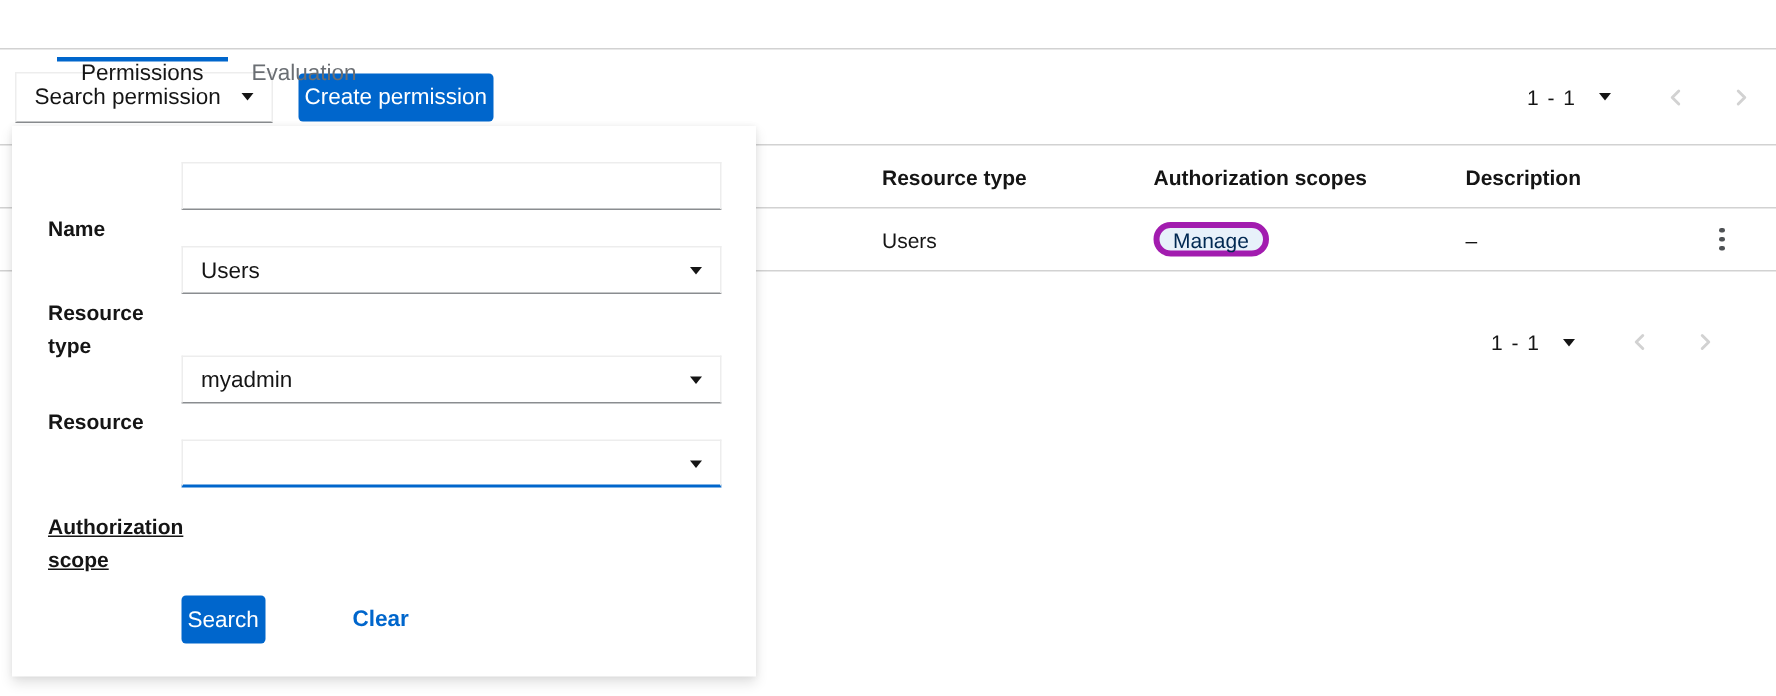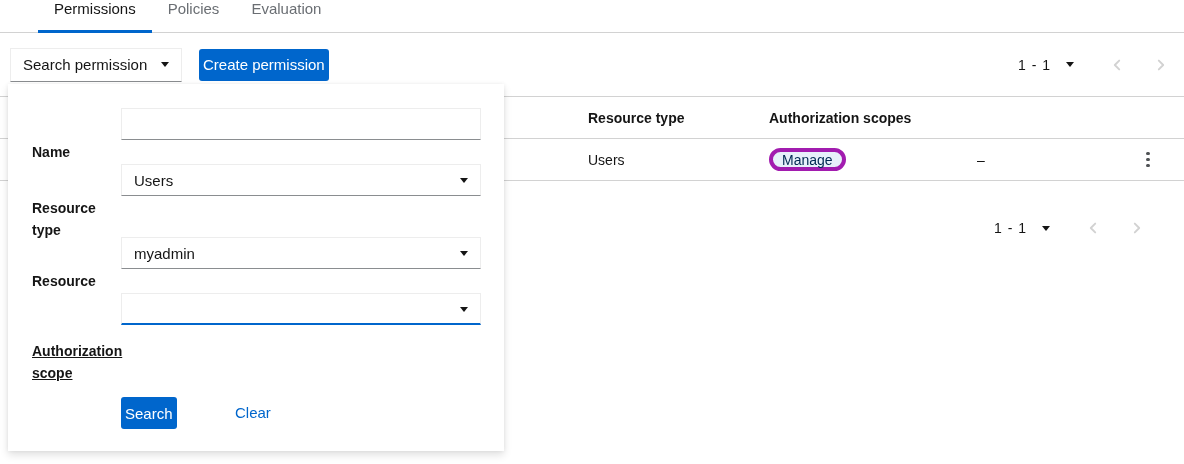--- a/index.html
+++ b/index.html
@@ -5,21 +5,21 @@
   * { margin:0; padding:0; box-sizing:border-box; }
   html,body { background:#fff; }
   .page {
     position:relative; width:1184px; height:464px; background:#fff;
     font-family:"Liberation Sans","DejaVu Sans",sans-serif; color:#151515; overflow:hidden;
   }
   
   .tabs { display:flex; align-items:stretch; height:33px; padding-left:38px;
           border-bottom:1px solid #d2d2d2; }
   .tab { position:relative; display:flex; align-items:flex-start; padding:0 16px;
-         font-size:15px; color:#6a6e73; cursor:pointer; }
+         font-size:15px; color:#6a6e73; cursor:pointer;margin-top:40px; }
   .tab.active { color:#151515; }
   .tab.active::after { content:""; position:absolute; left:0; right:0; bottom:-1px;
          height:3px; background:#0066cc; }
   
   .toolbar { display:flex; align-items:center; height:64px;
              padding:0 14px 0 10px; border-bottom:1px solid #d2d2d2; }
   .select-toggle { display:flex; align-items:center; justify-content:space-between;
              width:172px; height:34px; padding:0 12px; background:#fff;
              border:1px solid #ededed; border-bottom:1px solid #8a8d90;
              font-family:inherit; font-size:15px; color:#151515; cursor:pointer; }
@@ -59,33 +59,30 @@
           font-weight:700; line-height:22px; color:#151515;margin-top:28px; }
   .f-control { position:absolute; left:113px; width:360px; height:32px;
           background:#fff; border:1px solid #ededed; border-bottom:1px solid #8a8d90;
           font-family:inherit; font-size:15px; color:#151515; padding:0 28px 0 12px; }
   .f-select { display:flex; align-items:center; cursor:pointer; }
   .f-select .caret { position:absolute; right:12px; top:13px; }
   .f-select.focused { border-bottom:2px solid #0066cc; }
   .panel .btn-primary { position:absolute; left:113px; top:313px; margin:0; }
   .link-btn { position:absolute; left:219px; top:313px; height:32px; line-height:32px;
           background:none; border:none; color:#0066cc; font-family:inherit;
-          font-size:15px; cursor:pointer; padding:0 8px; }
+          font-size:15px; cursor:pointer; padding:0 8px;font-weight:bold; }
 </style>
 </head>
 <body>
 
 <div class="page">
 
   <nav class="tabs">
     <div class="tab active">
       <span>Permissions</span>
-    </div>
-    <div class="tab">
-      <span>Policies</span>
     </div>
     <div class="tab">
       <span>Evaluation</span>
     </div>
   </nav>
 
   <div class="toolbar">
     <button class="select-toggle">
       <span>Search permission</span>
       <span class="caret"></span>
@@ -106,20 +103,21 @@
           </svg>
       </span>
     </div>
   </div>
 
   <div>
     <div class="grid-row thead">
       <div></div>
       <div>Resource type</div>
       <div>Authorization scopes</div>
+      <div>Description</div>
       <div></div>
     </div>
     <div class="grid-row tbody">
       <div></div>
       <div>Users</div>
       <div>
         <span class="badge">Manage</span>
       </div>
       <div>–</div>
       <div>

